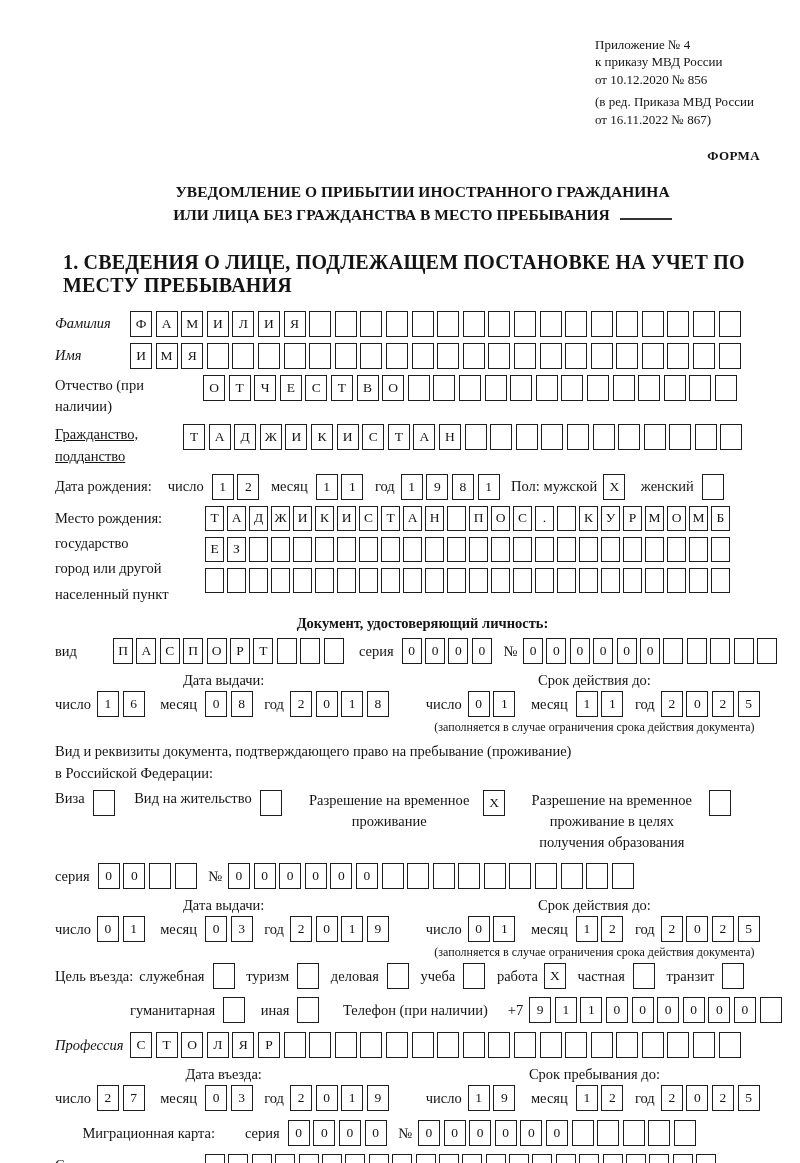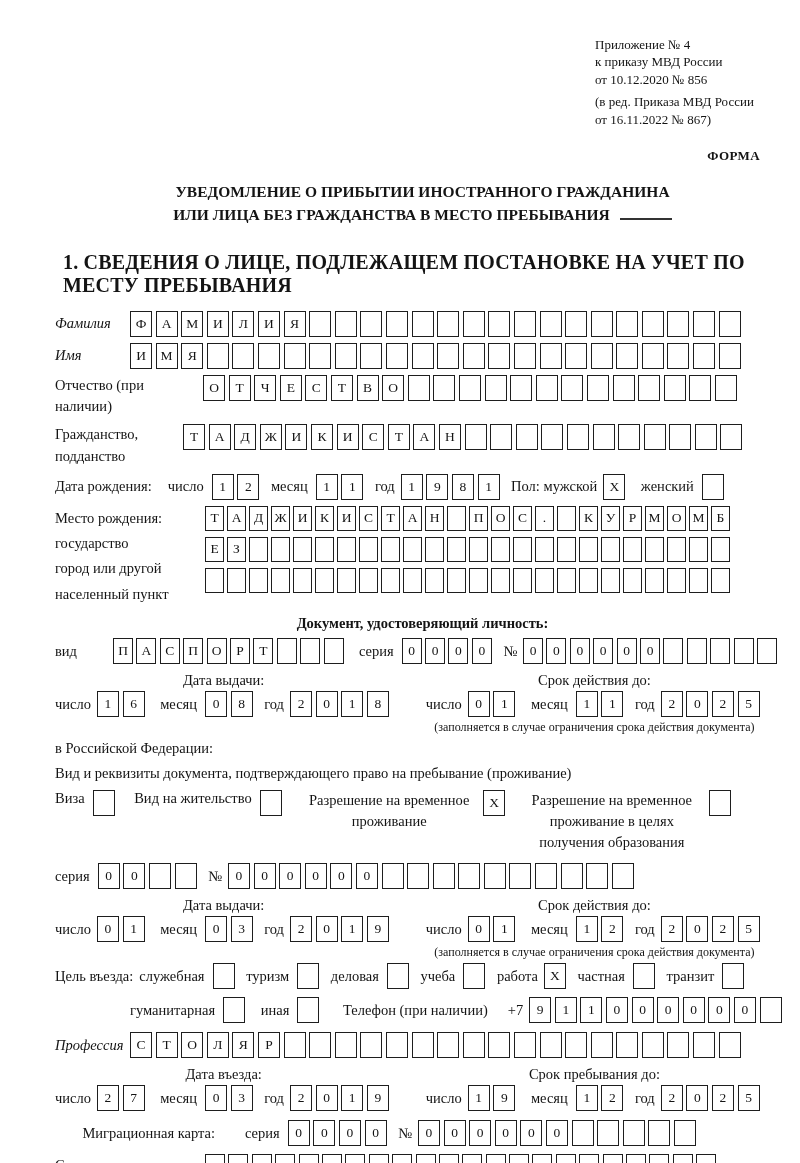--- a/index.html
+++ b/index.html
@@ -162,21 +162,21 @@
         <span class="box"></span>
         <span class="box"></span>
         <span class="box"></span>
         <span class="box"></span>
         <span class="box"></span>
         <span class="box"></span>
       </span>
   </div>
 
   <div class="row top">
-    <span class="lbl w128 two-line" style="padding-right:10px;box-sizing:border-box;">Гражданство, подданство</span>
+    <span class="lbl w128 two-line" style="padding-right:10px;box-sizing:border-box;text-decoration:underline;">Гражданство, подданство</span>
     <span class="boxes">
         <span class="box">Т</span>
         <span class="box">А</span>
         <span class="box">Д</span>
         <span class="box">Ж</span>
         <span class="box">И</span>
         <span class="box">К</span>
         <span class="box">И</span>
         <span class="box">С</span>
         <span class="box">Т</span>
@@ -398,22 +398,22 @@
               <span class="box">0</span>
               <span class="box">2</span>
               <span class="box">5</span>
             </span>
         </div>
         <div class="note">(заполняется в случае ограничения срока действия документа)</div>
       </div>
     </div>
   </div>
 
+  <div style="margin-top:8px;">Вид и реквизиты документа, подтверждающего право на пребывание (проживание)</div>
   <div style="margin-top:5px;">в Российской Федерации:</div>
-  <div style="margin-top:8px;">Вид и реквизиты документа, подтверждающего право на пребывание (проживание)</div>
 
   <div class="permit-row">
     <span class="grp">
       <span>Виза</span>
       <span class="boxes cbx">
           <span class="box"></span>
         </span>
     </span>
     <span class="grp" style="margin-left:16px;">
       <span>Вид на жительство</span>

